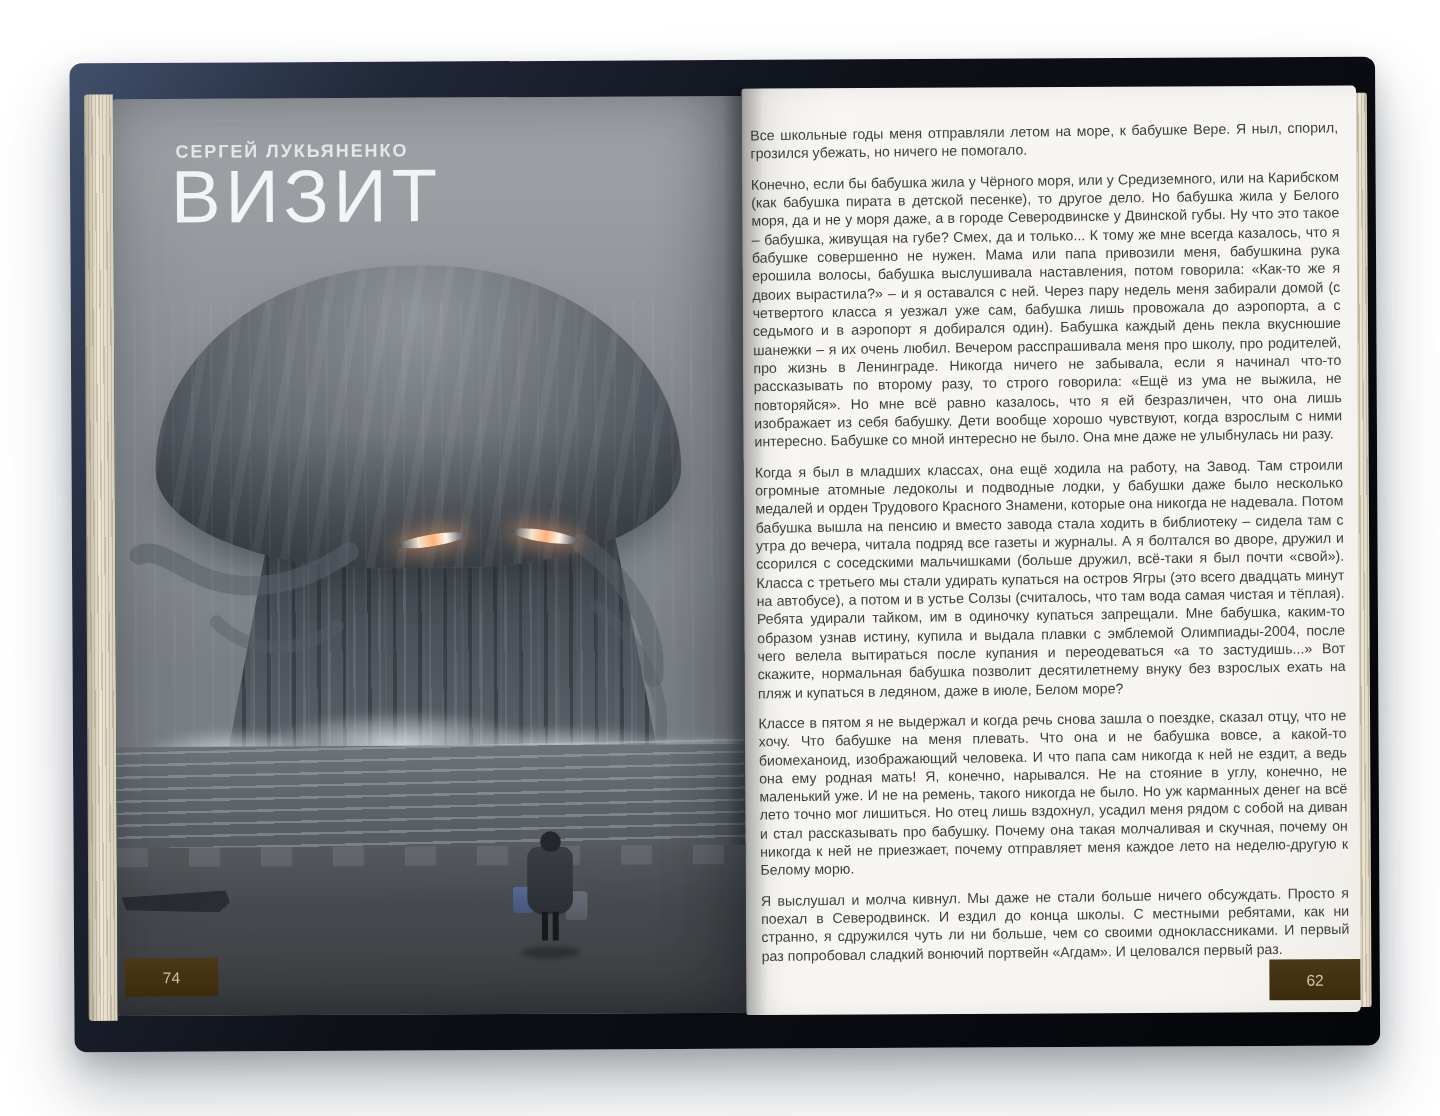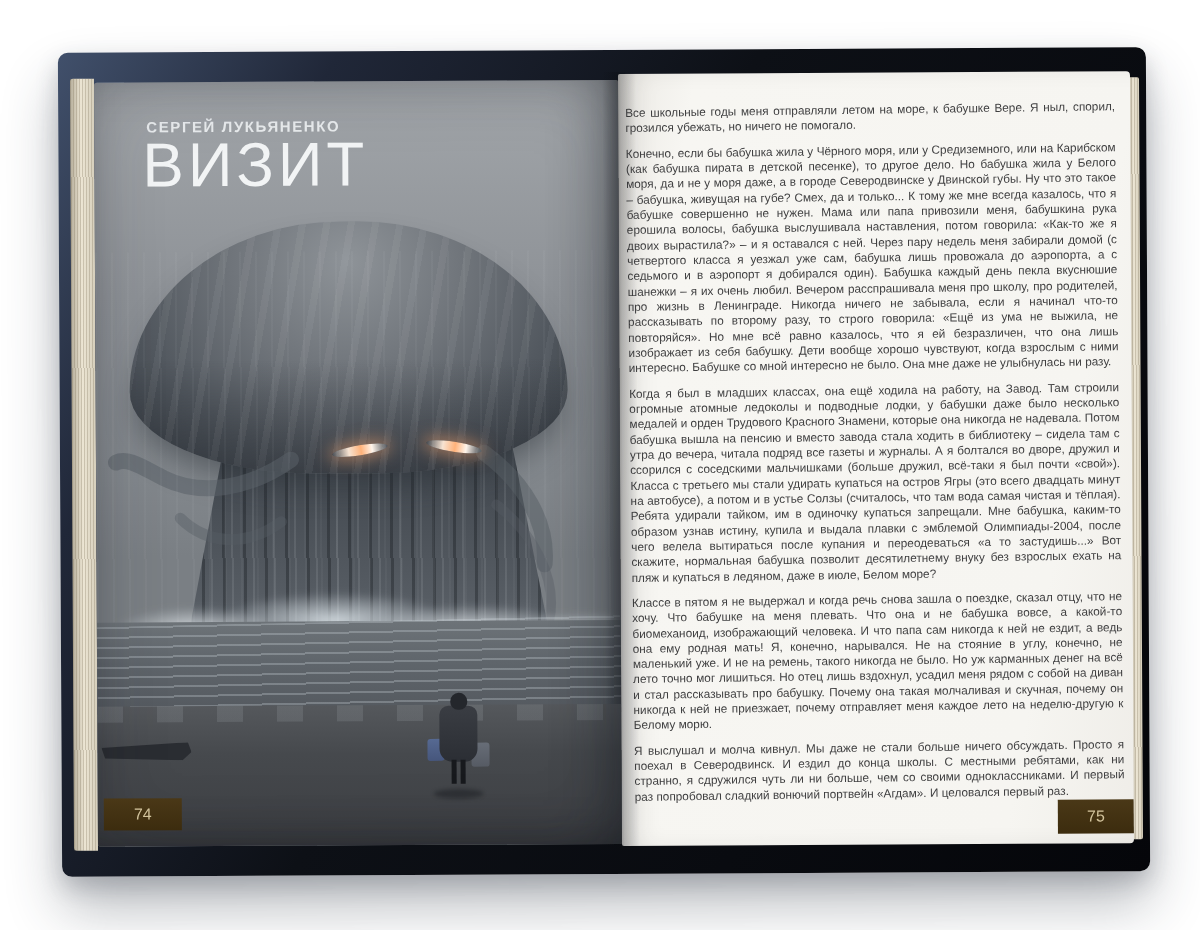--- a/index.html
+++ b/index.html
@@ -85,21 +85,21 @@
   .figure .coat{position:absolute;left:12px;top:13px;width:38px;height:56px;
         border-radius:9px 9px 13px 13px;background:linear-gradient(#3a3d43,#2b2e34);}
   .figure .leg{position:absolute;top:67px;width:5px;height:24px;background:#17191d;}
   .figure .leg.l{left:24px;}  .figure .leg.r{left:33px;}
   .figure .bag-blue{position:absolute;left:0;top:46px;width:17px;height:22px;border-radius:3px;
         background:linear-gradient(#566992,#46567c);}
   .figure .bag-grey{position:absolute;left:44px;top:50px;width:18px;height:24px;border-radius:3px;
         background:linear-gradient(#676d77,#565b64);}
 
   .pagenum{position:absolute;z-index:10;display:flex;align-items:center;justify-content:center;
-        background:linear-gradient(#4a3817,#3c2c0e);color:#d2c39c;font-size:16px;}
+        background:linear-gradient(#4a3817,#3c2c0e);color:#d2c39c;font-size:13px;}
   .pagenum.left{left:6px;bottom:16px;width:78px;height:32px;}
   .pagenum.right{right:0;bottom:10px;width:76px;height:34px;}
 
   
   .right-page{position:absolute;left:560px;top:24px;width:512px;height:772px;overflow:hidden;
         border-radius:2px 4px 4px 2px;
         background:linear-gradient(100deg,#eceae5 0%,#f7f6f2 12%,#f6f5f1 80%,#efede8 100%);
         box-shadow:inset 22px 0 30px -16px rgba(40,40,45,.25);}
   .text-block{position:absolute;left:10px;top:30px;width:490px;transform:rotate(-0.5deg);
         color:#3f3f40;font-size:11.8px;line-height:1.3;text-align:justify;}
@@ -154,17 +154,17 @@
     <div class="gutter-shadow"></div>
 
     <div class="right-page">
       <div class="text-block">
         <p>Все школьные годы меня отправляли летом на море, к бабушке Вере. Я ныл, спорил, грозился убежать, но ничего не помогало.</p>
         <p>Конечно, если бы бабушка жила у Чёрного моря, или у Средиземного, или на Карибском (как бабушка пирата в детской песенке), то другое дело. Но бабушка жила у Белого моря, да и не у моря даже, а в городе Северодвинске у Двинской губы. Ну что это такое – бабушка, живущая на губе? Смех, да и только... К тому же мне всегда казалось, что я бабушке совершенно не нужен. Мама или папа привозили меня, бабушкина рука ерошила волосы, бабушка выслушивала наставления, потом говорила: «Как-то же я двоих вырастила?» – и я оставался с ней. Через пару недель меня забирали домой (с четвертого класса я уезжал уже сам, бабушка лишь провожала до аэропорта, а с седьмого и в аэропорт я добирался один). Бабушка каждый день пекла вкуснюшие шанежки – я их очень любил. Вечером расспрашивала меня про школу, про родителей, про жизнь в Ленинграде. Никогда ничего не забывала, если я начинал что-то рассказывать по второму разу, то строго говорила: «Ещё из ума не выжила, не повторяйся». Но мне всё равно казалось, что я ей безразличен, что она лишь изображает из себя бабушку. Дети вообще хорошо чувствуют, когда взрослым с ними интересно. Бабушке со мной интересно не было. Она мне даже не улыбнулась ни разу.</p>
         <p>Когда я был в младших классах, она ещё ходила на работу, на Завод. Там строили огромные атомные ледоколы и подводные лодки, у бабушки даже было несколько медалей и орден Трудового Красного Знамени, которые она никогда не надевала. Потом бабушка вышла на пенсию и вместо завода стала ходить в библиотеку – сидела там с утра до вечера, читала подряд все газеты и журналы. А я болтался во дворе, дружил и ссорился с соседскими мальчишками (больше дружил, всё-таки я был почти «свой»). Класса с третьего мы стали удирать купаться на остров Ягры (это всего двадцать минут на автобусе), а потом и в устье Солзы (считалось, что там вода самая чистая и тёплая). Ребята удирали тайком, им в одиночку купаться запрещали. Мне бабушка, каким-то образом узнав истину, купила и выдала плавки с эмблемой Олимпиады-2004, после чего велела вытираться после купания и переодеваться «а то застудишь...» Вот скажите, нормальная бабушка позволит десятилетнему внуку без взрослых ехать на пляж и купаться в ледяном, даже в июле, Белом море?</p>
         <p>Классе в пятом я не выдержал и когда речь снова зашла о поездке, сказал отцу, что не хочу. Что бабушке на меня плевать. Что она и не бабушка вовсе, а какой-то биомеханоид, изображающий человека. И что папа сам никогда к ней не ездит, а ведь она ему родная мать! Я, конечно, нарывался. Не на стояние в углу, конечно, не маленький уже. И не на ремень, такого никогда не было. Но уж карманных денег на всё лето точно мог лишиться. Но отец лишь вздохнул, усадил меня рядом с собой на диван и стал рассказывать про бабушку. Почему она такая молчаливая и скучная, почему он никогда к ней не приезжает, почему отправляет меня каждое лето на неделю-другую к Белому морю.</p>
         <p>Я выслушал и молча кивнул. Мы даже не стали больше ничего обсуждать. Просто я поехал в Северодвинск. И ездил до конца школы. С местными ребятами, как ни странно, я сдружился чуть ли ни больше, чем со своими одноклассниками. И первый раз попробовал сладкий вонючий портвейн «Агдам». И целовался первый раз.</p>
       </div>
-      <div class="pagenum right">75</div>
+      <div class="pagenum right">62</div>
     </div>
 
   </div>
 </div>
 
 </body></html>

